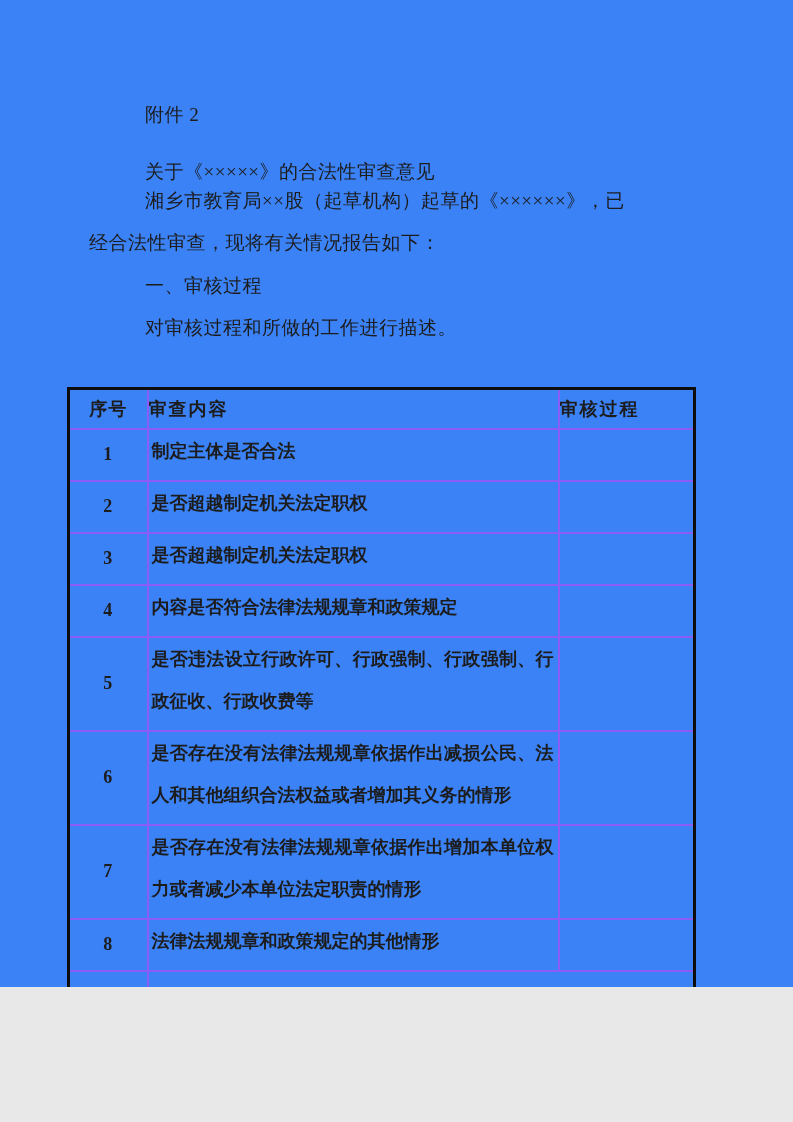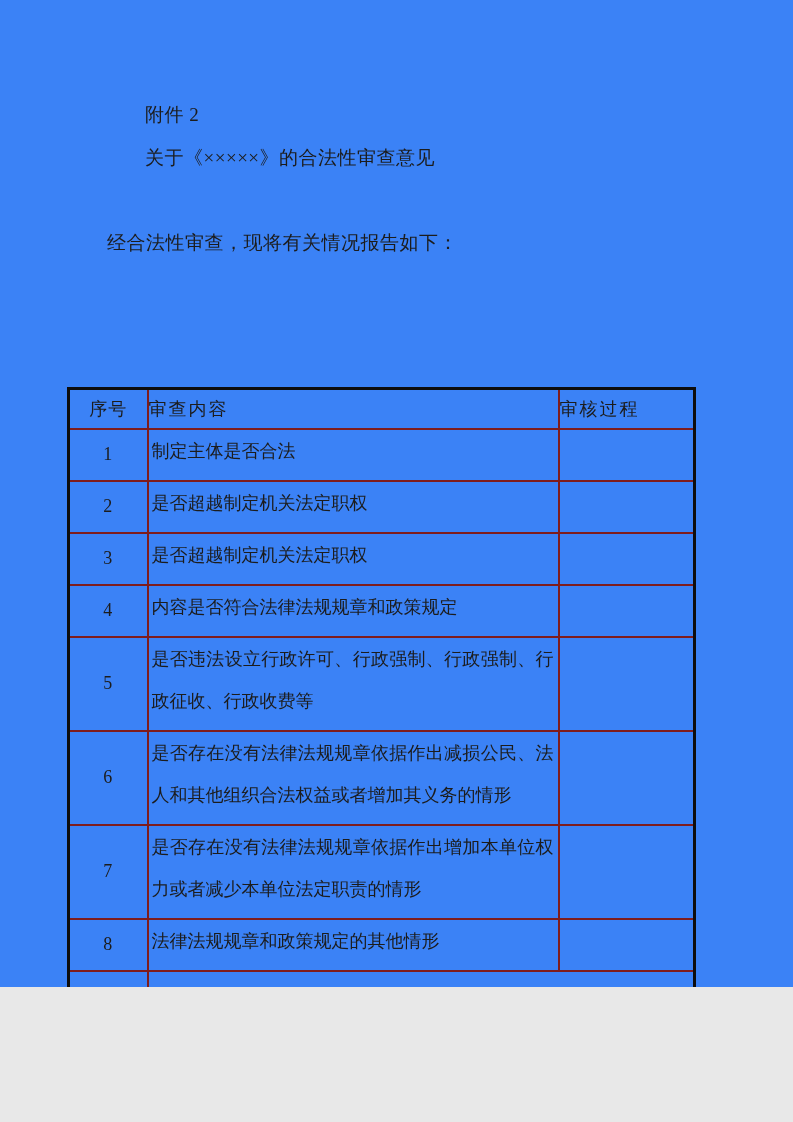--- a/index.html
+++ b/index.html
@@ -9,44 +9,45 @@
     width: 793px;
     height: 987px;
     background: #3b82f6;
     margin: 0 auto;
     font-family: "Liberation Serif", "DejaVu Serif", serif;
     color: #1c1c1c;
     overflow: hidden;
   }
   .doc-line {
     position: absolute;
-    left: 107px;
+    left: 89px;
     width: 600px;
     font-size: 19px;
     line-height: 24px;
     letter-spacing: 0.5px;
     white-space: nowrap;
   }
   .doc-line.indent { left: 145px; }
 
   table.review-table {
     position: absolute;
     left: 67px;
     top: 387px;
     width: 626px;
     border-collapse: collapse;
     table-layout: fixed;
     border: 3px solid #0d0d0d;
   }
   table.review-table td {
-    border: 2px solid #7f1d1d;
+    border: 2px solid #8b5cf6;
     font-size: 18px;
     color: #1c1c1c;
     vertical-align: middle;
     overflow: hidden;
+    font-weight: bold;
   }
   td.num-cell {
     text-align: center;
     letter-spacing: 1px;
   }
   td.content-cell {
     text-align: justify;
     padding: 0 4px 8px 3px;
     line-height: 42px;
   }
@@ -70,22 +71,25 @@
     letter-spacing: 1px;
     white-space: nowrap;
   }
 </style>
 </head>
 <body>
 
 <div class="page">
 
   <div class="doc-line indent" style="top:103px">附件 2</div>
-  <div class="doc-line indent" style="top:146px">关于《×××××》的合法性审查意见</div>
+  <div class="doc-line indent" style="top:160px">关于《×××××》的合法性审查意见</div>
+  <div class="doc-line indent" style="top:189px">湘乡市教育局××股（起草机构）起草的《××××××》，已</div>
   <div class="doc-line" style="top:231px">经合法性审查，现将有关情况报告如下：</div>
+  <div class="doc-line indent" style="top:274px">一、审核过程</div>
+  <div class="doc-line indent" style="top:316px">对审核过程和所做的工作进行描述。</div>
 
   <table class="review-table">
     <colgroup>
       <col style="width:79px">
       <col style="width:411px">
       <col style="width:136px">
     </colgroup>
     <tbody>
       <tr class="h-header">
         <td class="num-cell">序号</td>

